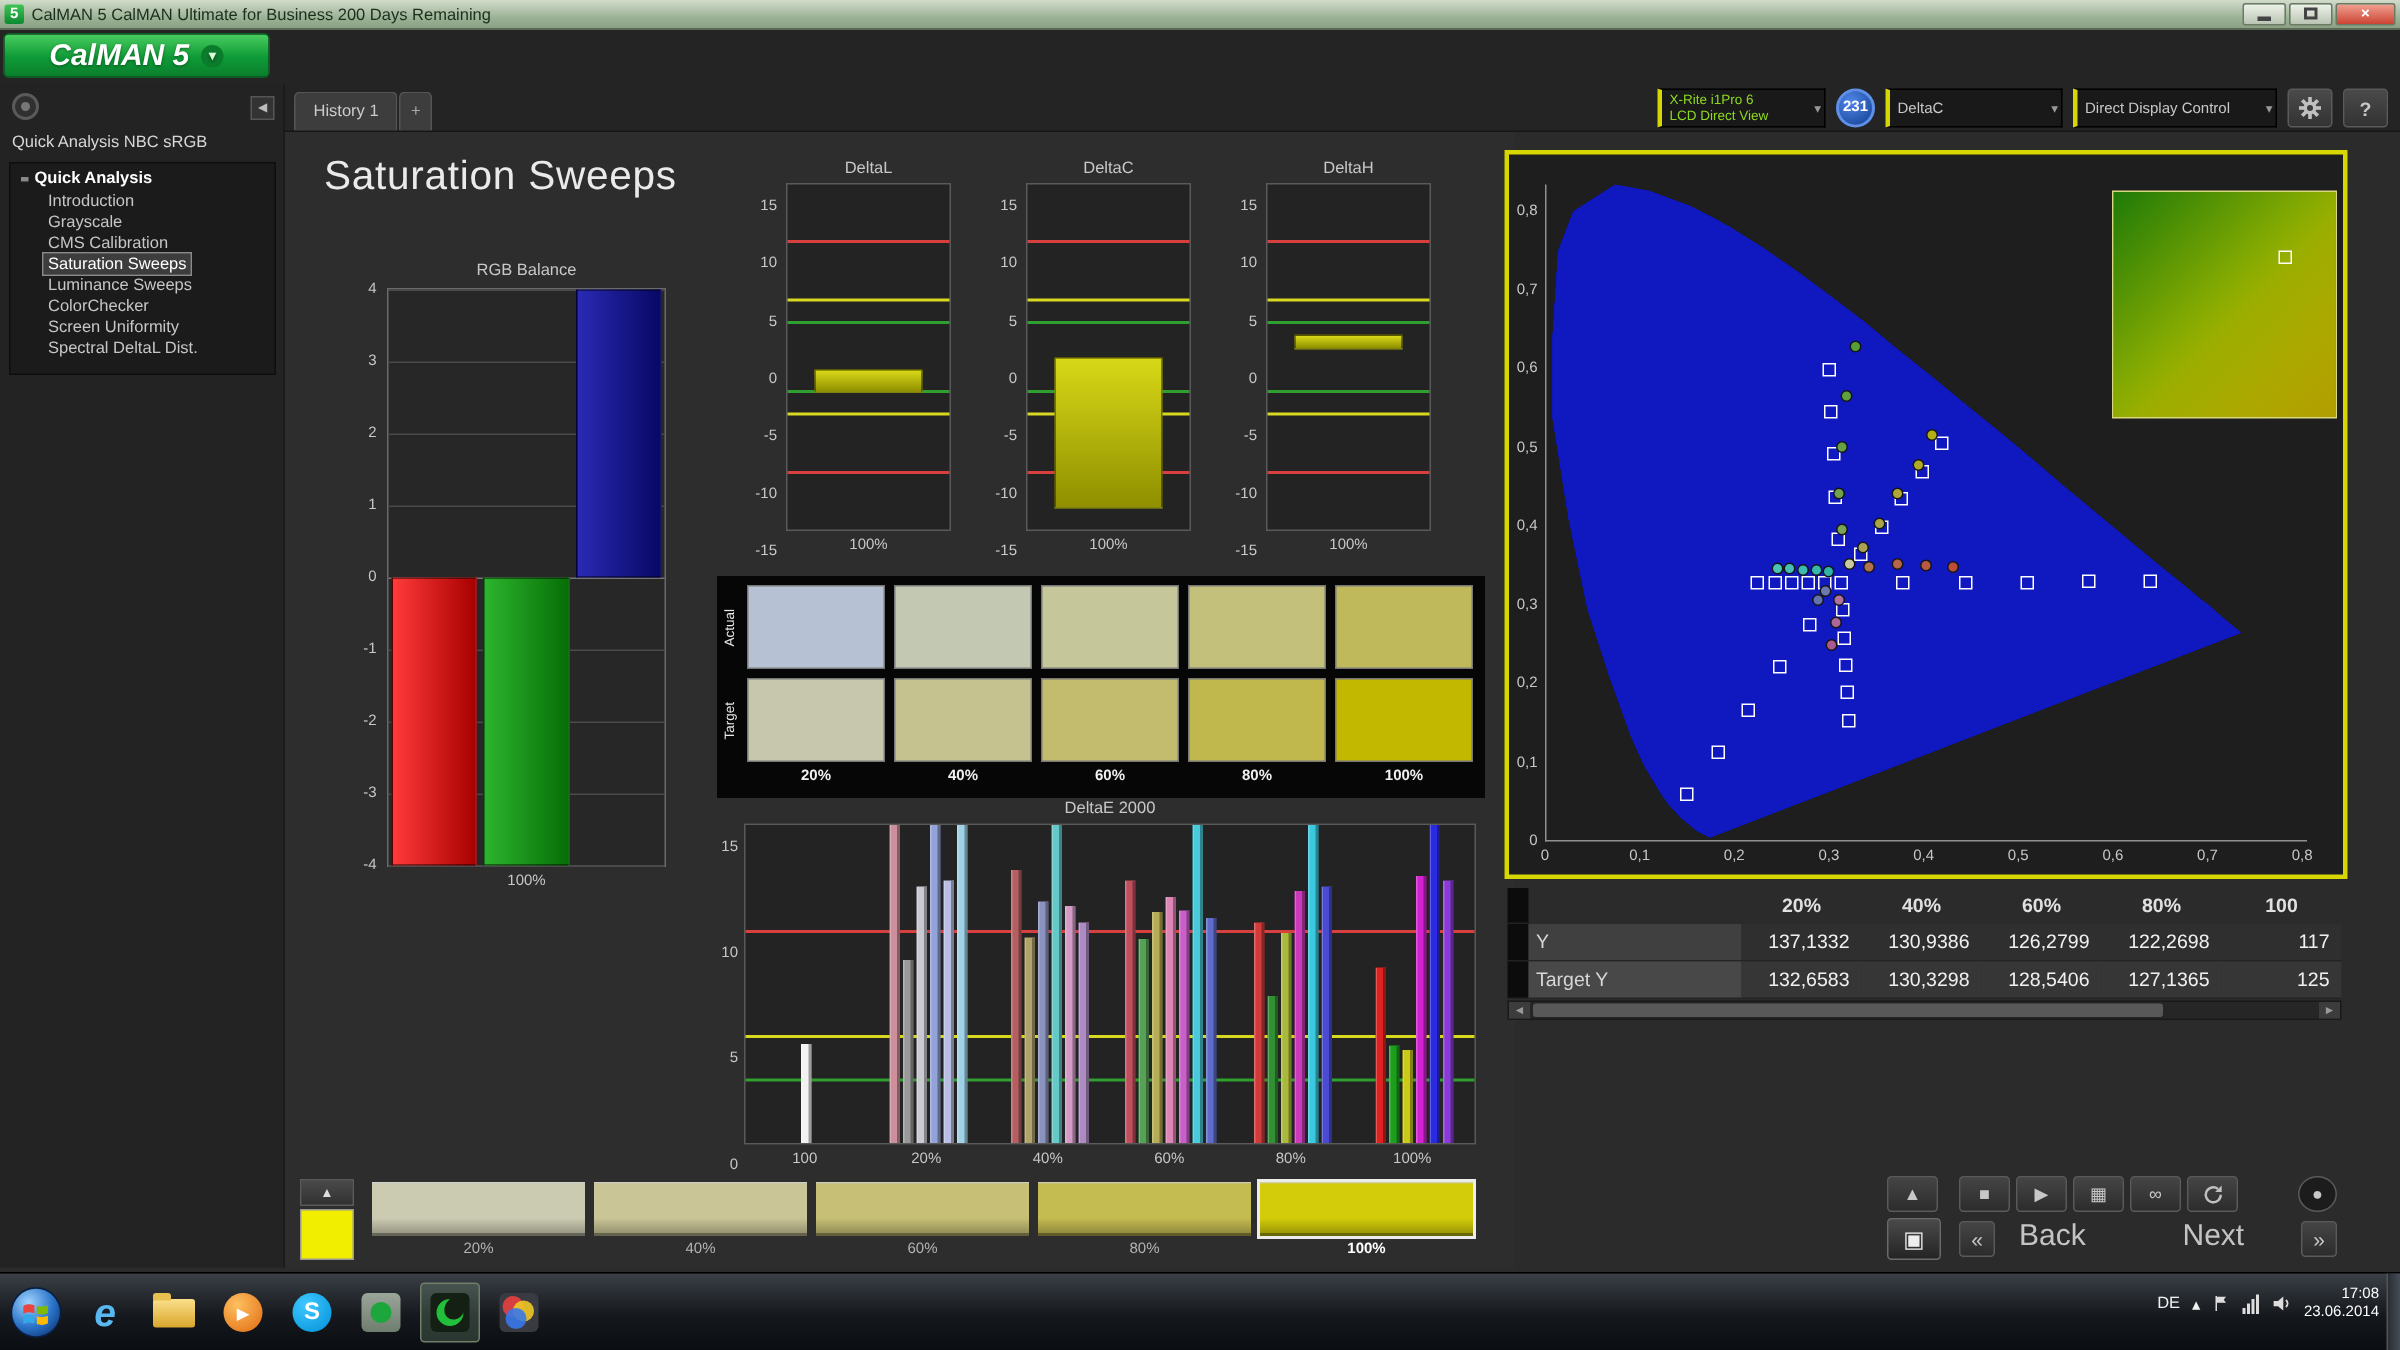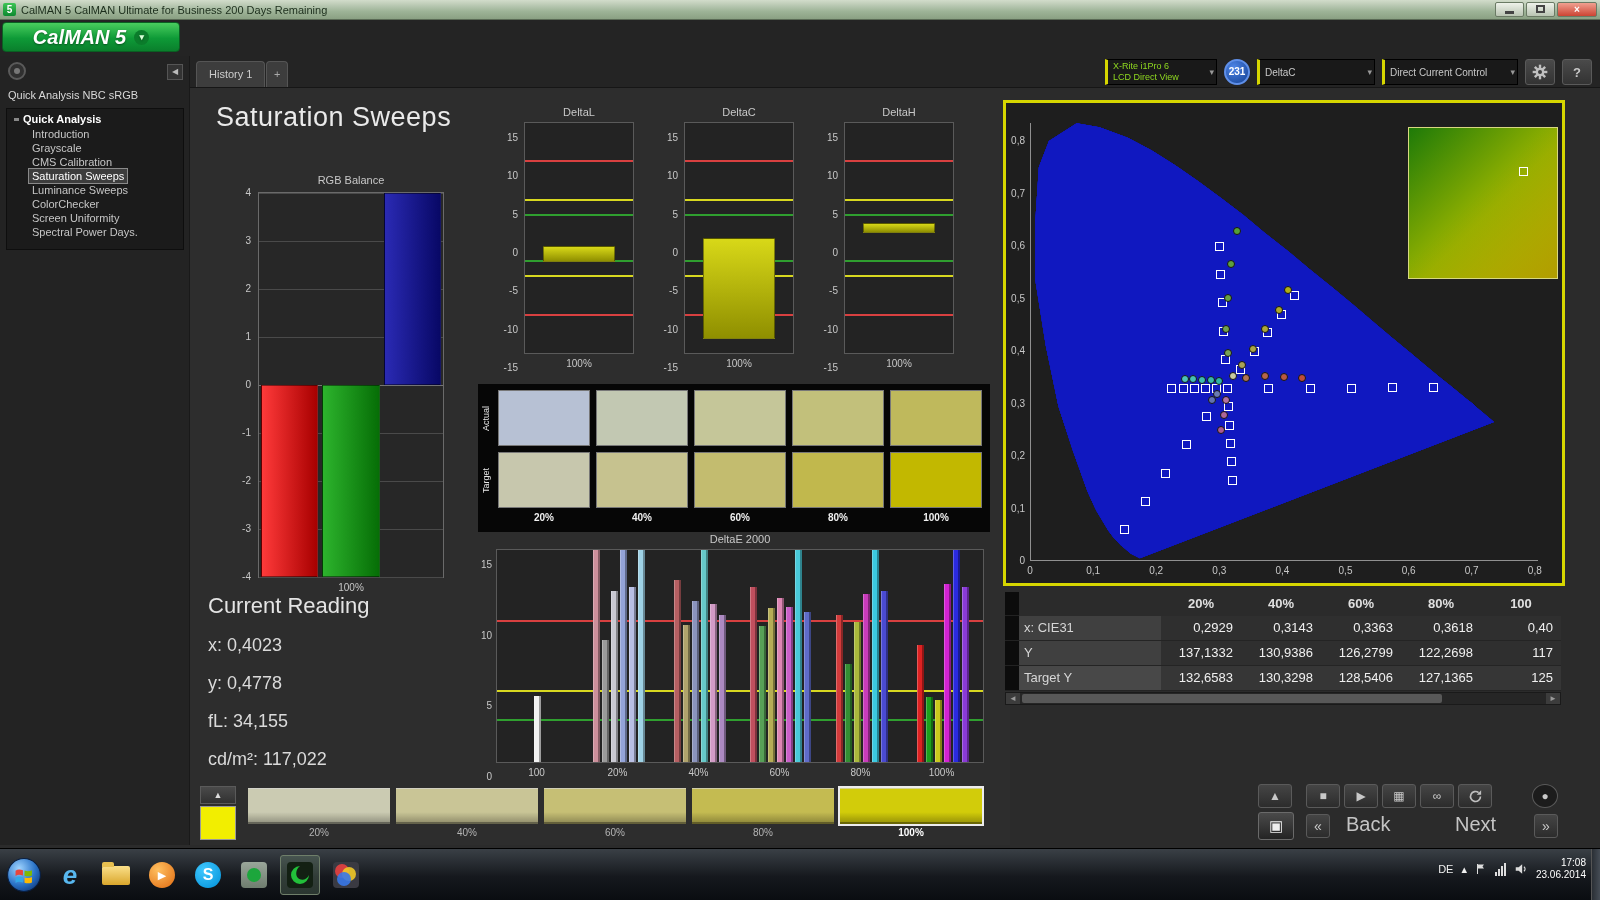--- a/index.html
+++ b/index.html
@@ -234,21 +234,21 @@
           <div>LCD Direct View</div>
         </div>
         <span class="darr">▾</span>
       </div>
       <div class="badge">231</div>
       <div class="drop-panel" style="width:118px">
         <span class="plain-label">DeltaC</span>
         <span class="darr">▾</span>
       </div>
       <div class="drop-panel" style="width:136px">
-        <span class="plain-label">Direct Current Control</span>
+        <span class="plain-label">Direct Display Control</span>
         <span class="darr">▾</span>
       </div>
       <div class="sq-btn">
         <svg width="16" height="16" viewBox="-12 -12 24 24">
           <g fill="#c0c0c0">
             <rect x="-1.8" y="-11" width="3.6" height="22"></rect>
             <rect x="-1.8" y="-11" width="3.6" height="22" transform="rotate(45)"></rect>
             <rect x="-1.8" y="-11" width="3.6" height="22" transform="rotate(90)"></rect>
             <rect x="-1.8" y="-11" width="3.6" height="22" transform="rotate(135)"></rect>
             <circle r="6.5"></circle>
@@ -267,21 +267,21 @@
     <div class="tree">
       <div class="tree-root">Quick Analysis</div>
       <div>
           <div class="tree-item">Introduction</div>
           <div class="tree-item">Grayscale</div>
           <div class="tree-item">CMS Calibration</div>
           <div class="tree-item selected">Saturation Sweeps</div>
           <div class="tree-item">Luminance Sweeps</div>
           <div class="tree-item">ColorChecker</div>
           <div class="tree-item">Screen Uniformity</div>
-          <div class="tree-item">Spectral Power Days.</div>
+          <div class="tree-item">Spectral DeltaL Dist.</div>
         </div>
     </div>
   </div>
 
   <div class="main">
     <div class="page-title">Saturation Sweeps</div>
 
     <div class="rgb-chart">
       <div class="rgb-title">RGB Balance</div>
       <div class="rgb-yaxis">
@@ -455,27 +455,20 @@
       <div class="dexlabels">
           <div class="dexlabel" style="left: 18.5px;">100</div>
           <div class="dexlabel" style="left: 99.5px;">20%</div>
           <div class="dexlabel" style="left: 180.5px;">40%</div>
           <div class="dexlabel" style="left: 261.5px;">60%</div>
           <div class="dexlabel" style="left: 342.5px;">80%</div>
           <div class="dexlabel" style="left: 423.5px;">100%</div>
         </div>
     </div>
 
-    <div class="current-reading">
-      <div class="cr-title">Current Reading</div>
-      <div class="cr-line">x: 0,4023</div>
-      <div class="cr-line">y: 0,4778</div>
-      <div class="cr-line">fL: 34,155</div>
-      <div class="cr-line">cd/m²: 117,022</div>
-    </div>
   </div>
 
   <div class="cie-panel">
     <div class="cie-yaxis">
         <div class="yt" style="top: 452px;">0</div>
         <div class="yt" style="top: 399.5px;">0,1</div>
         <div class="yt" style="top: 347px;">0,2</div>
         <div class="yt" style="top: 294.5px;">0,3</div>
         <div class="yt" style="top: 242px;">0,4</div>
         <div class="yt" style="top: 189.5px;">0,5</div>
@@ -594,29 +587,20 @@
 
   <div class="data-table">
     <div class="thead">
       <div class="tcorner"></div>
       <div class="th"></div>
       <div style="display:contents"><div class="th">20%</div><div class="th">40%</div><div class="th">60%</div><div class="th">80%</div><div class="th">100</div></div>
     </div>
     <div>
         <div class="trow">
           <div class="tcorner"></div>
-          <div class="tlabel">x: CIE31</div>
-          <div class="tcell">0,2929</div>
-          <div class="tcell">0,3143</div>
-          <div class="tcell">0,3363</div>
-          <div class="tcell">0,3618</div>
-          <div class="tcell">0,40</div>
-        </div>
-        <div class="trow">
-          <div class="tcorner"></div>
           <div class="tlabel">Y</div>
           <div class="tcell">137,1332</div>
           <div class="tcell">130,9386</div>
           <div class="tcell">126,2799</div>
           <div class="tcell">122,2698</div>
           <div class="tcell">117</div>
         </div>
         <div class="trow alt">
           <div class="tcorner"></div>
           <div class="tlabel">Target Y</div>

